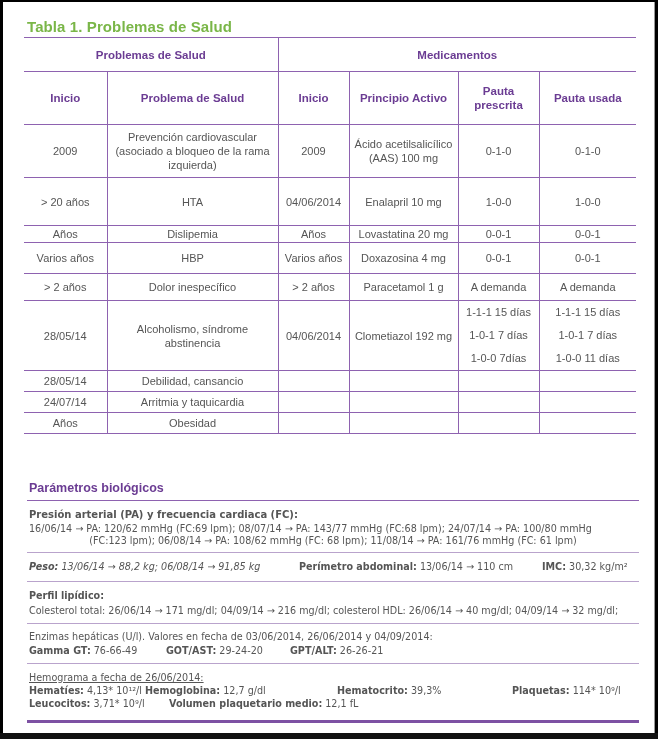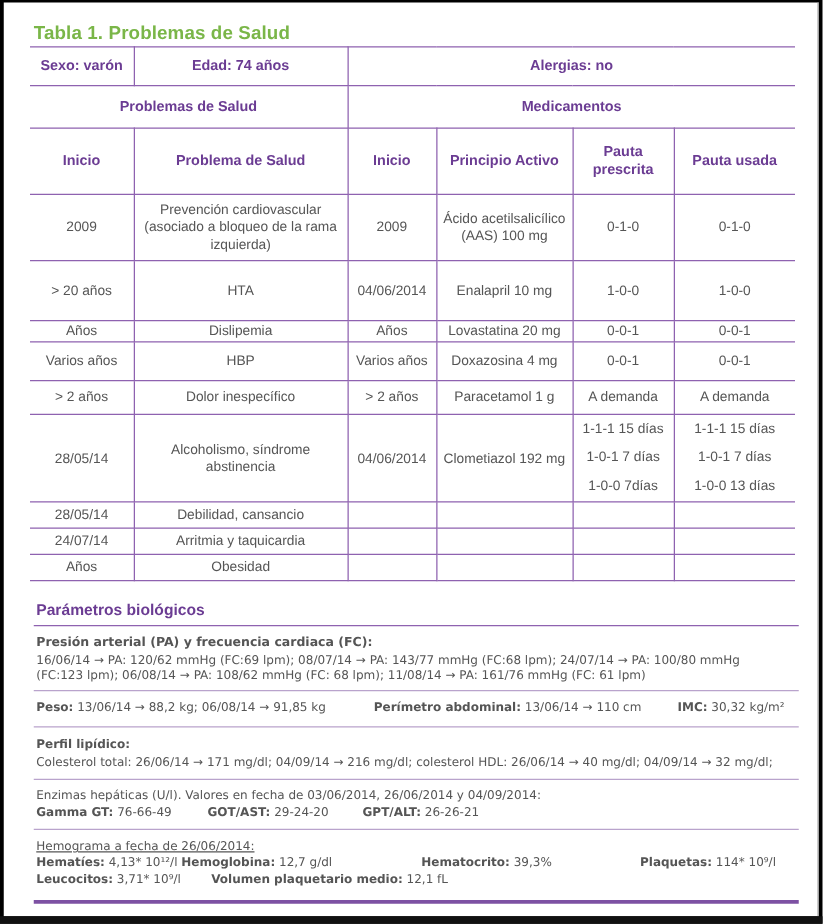--- a/index.html
+++ b/index.html
@@ -57,25 +57,20 @@
   <table class="main">
     <colgroup>
       <col style="width:83px">
         <col style="width:171px">
         <col style="width:71px">
         <col style="width:109px">
         <col style="width:81px">
         <col style="width:97px">
     </colgroup>
     <tbody>
-        <tr style="height:31px">
-      <td class="hd">Sexo: varón</td>
-      <td class="hd">Edad: 74 años</td>
-      <td class="hd" colspan="4">Alergias: no</td>
-    </tr>
     <tr style="height:34px">
       <td class="hd" colspan="2">Problemas de Salud</td>
       <td class="hd" colspan="4">Medicamentos</td>
     </tr>
     <tr style="height:53px">
       <td class="subhd">Inicio</td>
       <td class="subhd">Problema de Salud</td>
       <td class="subhd">Inicio</td>
       <td class="subhd">Principio Activo</td>
       <td class="subhd">Pauta prescrita</td>
@@ -149,21 +144,21 @@
           <td>04/06/2014</td>
           <td>Clometiazol 192 mg</td>
           <td class="multi">
             <div>1-1-1 15 días</div>
             <div>1-0-1 7 días</div>
             <div>1-0-0 7días</div>
           </td>
           <td class="multi">
             <div>1-1-1 15 días</div>
             <div>1-0-1 7 días</div>
-            <div>1-0-0 13 días</div>
+            <div>1-0-0 11 días</div>
           </td>
         </tr>
         <tr style="height: 21px;">
           <td>28/05/14</td>
           <td>Debilidad, cansancio</td>
           <td></td>
           <td></td>
           <td>
             <div></div>
           </td>
@@ -197,25 +192,25 @@
         </tr>
       </tbody>
   </table>
 
   <div class="params">
     <div class="ptitle">Parámetros biológicos</div>
 
     <div class="blk" style="padding-top:8px;">
       <div class="lbl" style="font-size:10px;margin-bottom:2px;">Presión arterial (PA) y frecuencia cardiaca (FC):</div>
       <div style="white-space:nowrap;">16/06/14 → PA: 120/62 mmHg (FC:69 lpm); 08/07/14 → PA: 143/77 mmHg (FC:68 lpm); 24/07/14 → PA: 100/80 mmHg</div>
-      <div style="white-space:nowrap;">(FC:123 lpm); 06/08/14 → PA: 108/62 mmHg (FC: 68 lpm); 11/08/14 → PA: 161/76 mmHg (FC: 61 lpm)</div>
+      <div style="white-space:nowrap;text-align:center;">(FC:123 lpm); 06/08/14 → PA: 108/62 mmHg (FC: 68 lpm); 11/08/14 → PA: 161/76 mmHg (FC: 61 lpm)</div>
     </div>
 
     <div class="blk row-inline" style="padding-top:8px;padding-bottom:8px;">
-      <div style="width:270px;white-space:nowrap;"><span class="lbl">Peso:</span><span> 13/06/14 → 88,2 kg; 06/08/14 → 91,85 kg</span></div>
+      <div style="width:270px;white-space:nowrap;font-style:italic;"><span class="lbl">Peso:</span><span> 13/06/14 → 88,2 kg; 06/08/14 → 91,85 kg</span></div>
       <div style="width:243px;white-space:nowrap;"><span class="lbl">Perímetro abdominal:</span><span> 13/06/14 → 110 cm</span></div>
       <div style="white-space:nowrap;"><span class="lbl">IMC:</span><span> 30,32 kg/m²</span></div>
     </div>
 
     <div class="blk" style="padding-top:8px;">
       <div class="lbl" style="margin-bottom:2px;">Perfil lipídico:</div>
       <div style="white-space:nowrap;line-height:14px;">Colesterol total: 26/06/14 → 171 mg/dl; 04/09/14 → 216 mg/dl; colesterol HDL: 26/06/14 → 40 mg/dl; 04/09/14 → 32 mg/dl;</div>
     </div>
 
     <div class="blk" style="padding-top:6px;">

